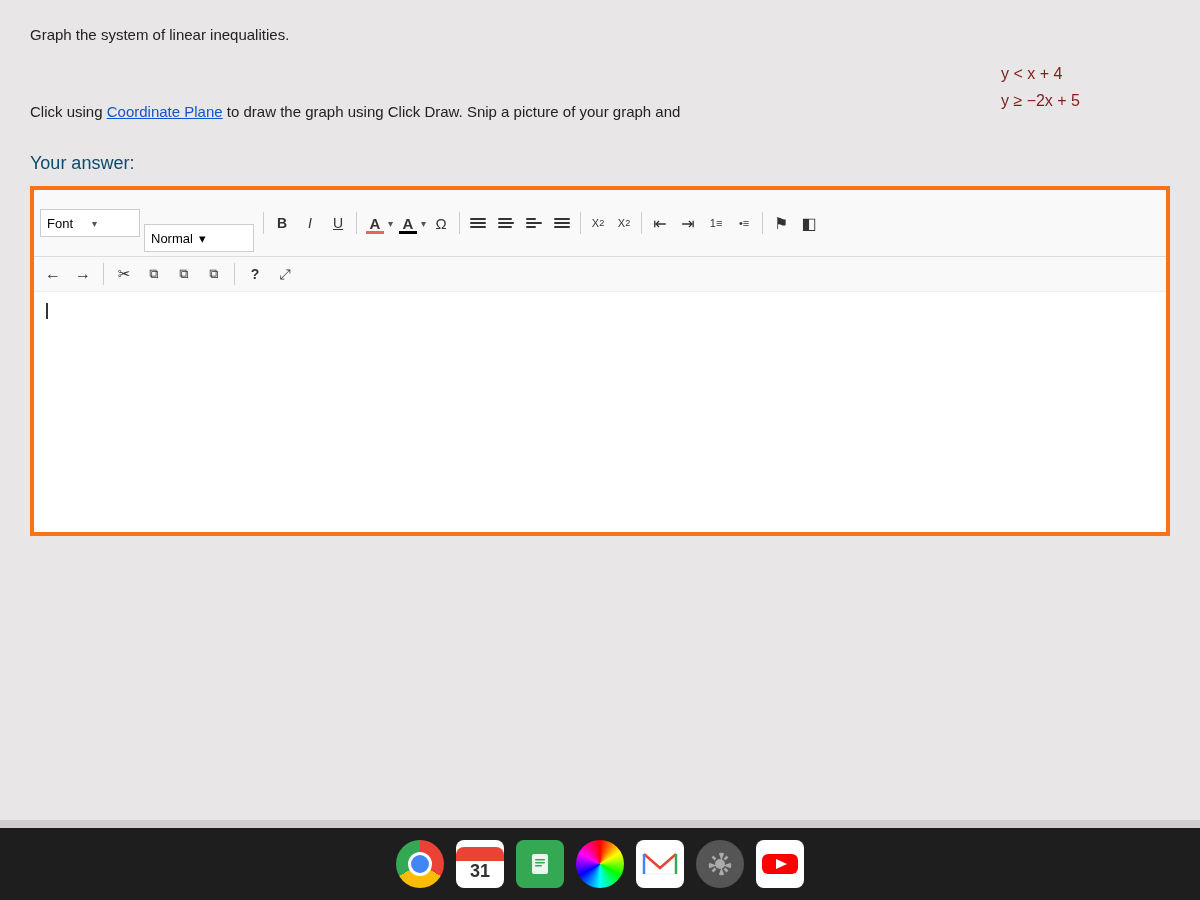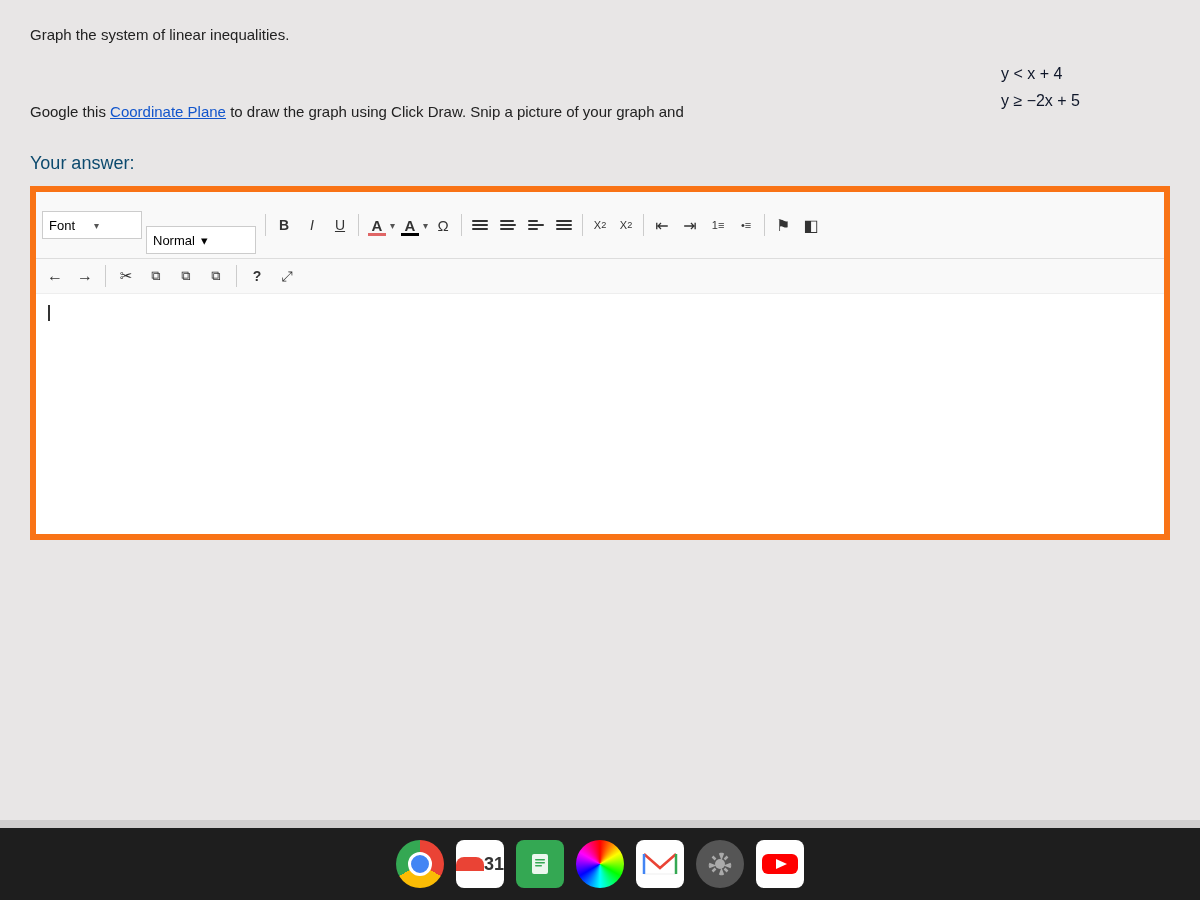--- a/index.html
+++ b/index.html
@@ -24,21 +24,21 @@
       color: #222;
       margin-bottom: 54px;
       line-height: 1.5;
     }
 
     .math-block {
       position: absolute;
       right: 120px;
       top: 60px;
       font-size: 16px;
-      color: #0f172a;
+      color: #7f1d1d;
       line-height: 1.7;
     }
 
     .click-text {
       font-size: 15px;
       color: #222;
       margin-bottom: 30px;
       line-height: 1.5;
     }
 
@@ -50,21 +50,21 @@
 
     .your-answer-label {
       font-size: 18px;
       font-weight: normal;
       color: #0c4a6e;
       margin-bottom: 12px;
     }
 
     .editor-container {
       background: #fff;
-      border: 6px solid #f97316;
+      border: 4px solid #f97316;
       margin-bottom: 20px;
     }
 
     .toolbar-row1 {
       display: flex;
       align-items: center;
       border-bottom: 1px solid #ddd;
       padding: 4px 6px;
       gap: 2px;
       flex-wrap: nowrap;
@@ -217,21 +217,21 @@
       background: #4285f4;
       border: 3px solid white;
     }
 
     .taskbar-icon.calendar {
       background: #fff;
       border-radius: 8px;
       font-size: 11px;
       font-weight: bold;
       color: #333;
-      flex-direction: row;
+      flex-direction: column;
       gap: 0;
     }
 
     .cal-top {
       background: #ea4335;
       width: 100%;
       border-radius: 8px 8px 0 0;
       height: 14px;
     }
 
@@ -300,21 +300,21 @@
   <div class="math-block">
     <div>y &lt; x + 4</div>
     <div>y ≥ −2x + 5</div>
   </div>
 
   <div class="question-text">
     <span>Graph the system of linear inequalities.</span>
   </div>
 
   <div class="click-text">
-    <span>Google this </span><a class="coordinate-plane-link">Coordinate Plane</a><span> to draw the graph using Click Draw.  Snip a picture of your graph and</span>
+    <span>Click using </span><a class="coordinate-plane-link">Coordinate Plane</a><span> to draw the graph using Click Draw.  Snip a picture of your graph and</span>
   </div>
 
   <div class="your-answer-label">
     <span>Your answer:</span>
   </div>
 
   <div class="editor-container">
 
     <div class="toolbar-row1">
 

